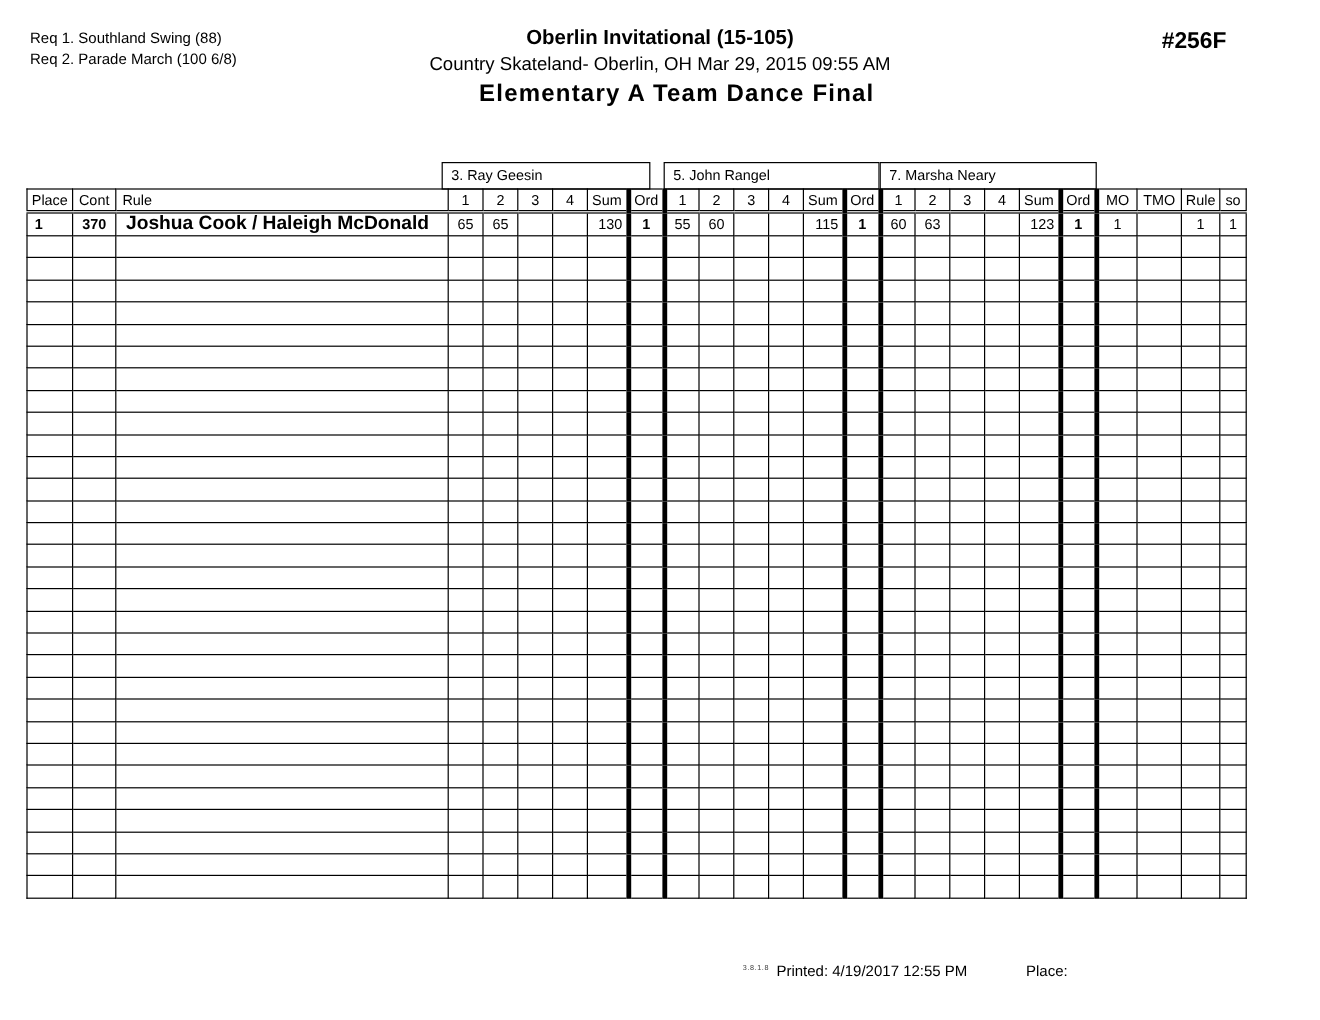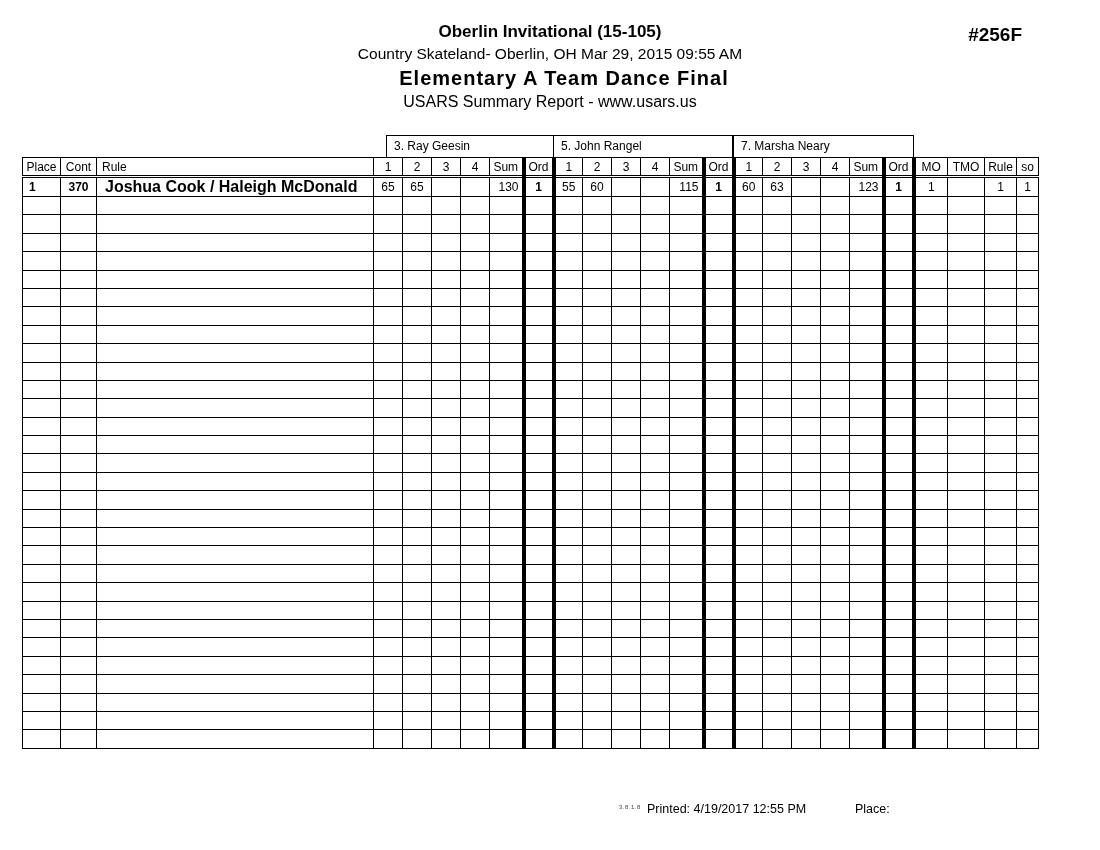--- a/index.html
+++ b/index.html
@@ -15,21 +15,21 @@
   .subtitle   { font-size:15.5px; margin-top:3px; }
   .event-title{ font-size:20px; font-weight:bold; margin-top:4px; letter-spacing:1px;padding-left:28px; }
   .report-title{ font-size:16px; margin-top:3px; }
   .doc-number { position:absolute; right:78px; top:24px; font-size:19px; font-weight:bold; }
 
   
   .judge-box {
     position:absolute; top:135px; height:23px; border:1px solid #000;
     font-size:12px; line-height:21px; padding-left:7px; background:#fff;
   }
-  .jb1 { left:386px; width:174px; }
+  .jb1 { left:368px; width:174px; }
   .jb2 { left:553px; width:180px; }
   .jb3 { left:733px; width:181px; }
 
   
   .score-table {
     position:absolute; left:22px; top:157px; width:1016px;
     border-collapse:collapse; table-layout:fixed; font-size:12px;
   }
   .score-table th, .score-table td {
     border:1px solid #000; padding:0; height:18.4px;
@@ -53,26 +53,29 @@
   .footer { position:absolute; top:802px; left:0; width:100%; height:20px; font-size:12.5px; }
   .version { position:absolute; left:619px; top:2px; font-size:6px; color:#444; letter-spacing:0.5px; }
   .printed { position:absolute; left:647px; top:0; }
   .scorer  { position:absolute; left:855px; top:0; }
 </style>
 </head>
 <body>
 
 <div class="page">
 
+  <div class="req-block">
+    <div>Req  1.  Southland Swing (88)</div>
+    <div>Req  2.  Parade March (100 6/8)</div>
+  </div>
 
   <div class="title-block">
     <div class="title">Oberlin Invitational (15-105)</div>
     <div class="subtitle">Country Skateland- Oberlin, OH  Mar 29, 2015  09:55 AM</div>
     <div class="event-title">Elementary A Team Dance Final</div>
-    <div class="report-title">USARS Summary Report - www.usars.us</div>
   </div>
 
   <div class="doc-number">#256F</div>
 
   <div class="judge-box jb1">3.  Ray Geesin</div>
   <div class="judge-box jb2">5.  John Rangel</div>
   <div class="judge-box jb3">7.  Marsha  Neary</div>
 
   <table class="score-table">
     <colgroup id="table-colgroup">

